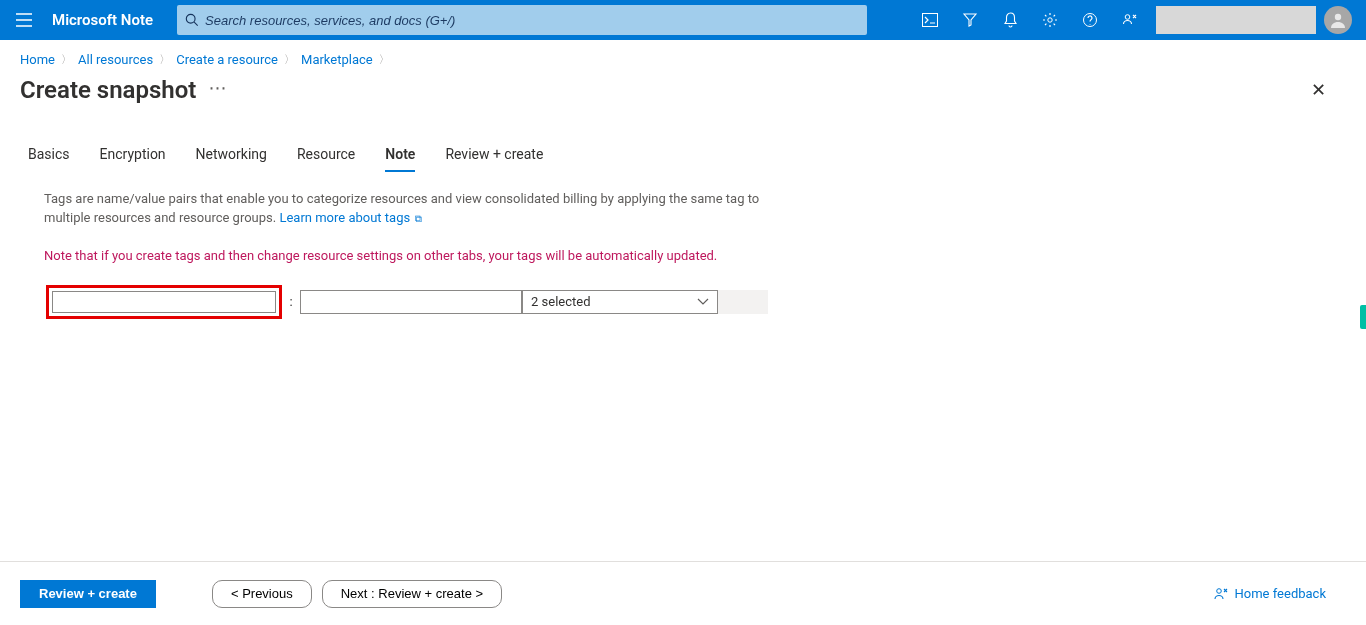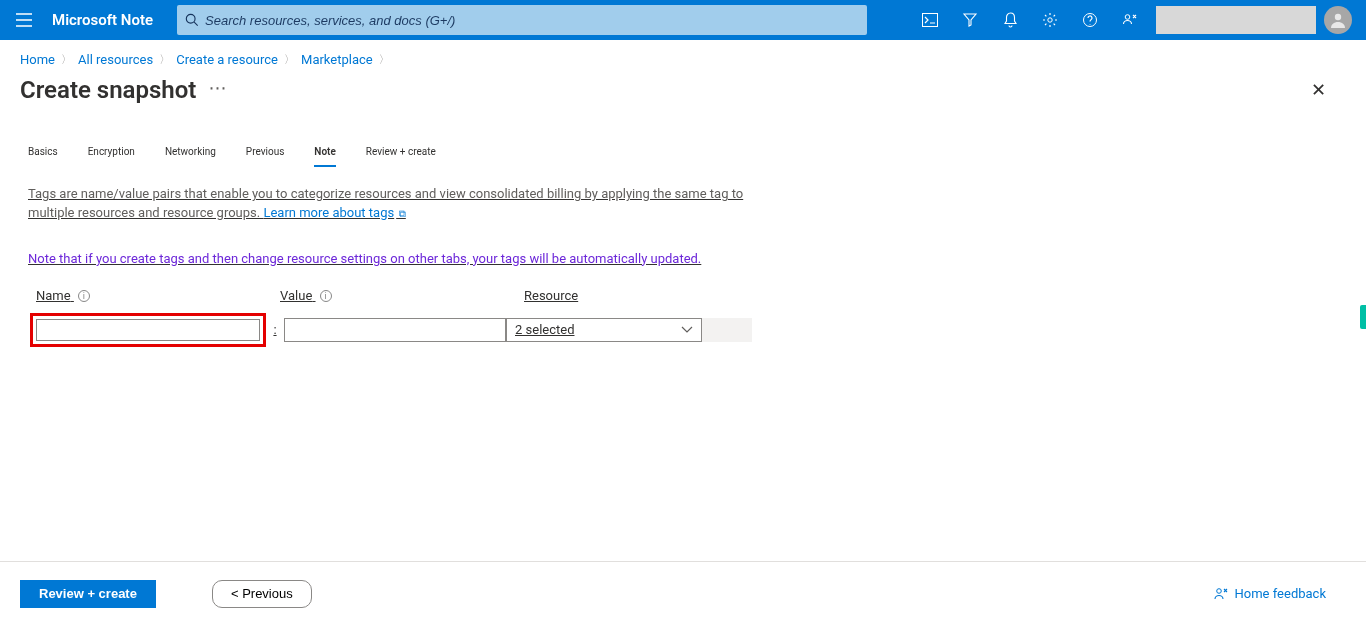--- a/index.html
+++ b/index.html
@@ -122,40 +122,39 @@
   }
 
   
   .tabs {
     display: flex;
     gap: 30px;
     padding: 32px 28px 0 28px;
     border-bottom: none;
   }
   .tab {
-    font-size: 10px;
+    font-size: 14px;
     color: #323130;
     cursor: pointer;
     padding-bottom: 8px;
   }
   .tab.active {
     font-weight: 600;
     border-bottom: 2px solid #0078d4;
   }
 
   
   .content {
-    padding: 18px 28px;
+    padding: 18px 44px;
     max-width: 820px;
-    text-decoration: underline;
   }
   .desc { color: #605e5c; font-size: 13px; line-height: 1.45; }
   .desc a { color: #0078d4; text-decoration: none; }
   .ext-icon { font-size: 10px; vertical-align: baseline; margin-left:2px; }
-  .note { margin-top: 28px; color: #6d28d9; font-size: 13px; }
+  .note { margin-top: 20px; color: #be185d; font-size: 13px; }
 
   
   .tag-grid {
     margin-top: 22px;
   }
   .tag-headers {
     display: flex;
     font-size: 13px;
     color: #323130;
     margin-bottom: 10px;
@@ -325,44 +324,33 @@
 <div class="page-header">
   <div class="page-title">Create snapshot</div>
   <div class="more-btn">⋯</div>
   <div class="close-btn">✕</div>
 </div>
 
 <div class="tabs">
   <div class="tab">Basics</div>
   <div class="tab">Encryption</div>
   <div class="tab">Networking</div>
-  <div class="tab">Previous</div>
+  <div class="tab">Resource</div>
   <div class="tab active">Note</div>
   <div class="tab">Review + create</div>
 </div>
 
 <div class="content">
   <p class="desc">
     <span>Tags are name/value pairs that enable you to categorize resources and view consolidated billing by applying the same tag to multiple resources and resource groups. </span>
     <a><span>Learn more about tags</span><span class="ext-icon"> ⧉</span></a>
   </p>
   <p class="note">Note that if you create tags and then change resource settings on other tabs, your tags will be automatically updated.</p>
 
   <div class="tag-grid">
-    <div class="tag-headers">
-      <div class="col-name">
-        <span>Name</span>
-        <span class="info-icon">i</span>
-      </div>
-      <div class="col-value">
-        <span>Value</span>
-        <span class="info-icon">i</span>
-      </div>
-      <div class="col-resource">Resource</div>
-    </div>
 
     <div class="tag-row">
       <div class="input-name-wrap">
         <input type="text" value="" style="">
       </div>
       <div class="colon">:</div>
       <input class="input-value" type="text" value="" style="">
       <div class="resource-select">
         <span>2 selected</span>
         <span>
@@ -374,20 +362,21 @@
       <div class="trailing-gray"></div>
     </div>
   </div>
 </div>
 
 <div class="right-edge-sliver"></div>
 
 <div class="footer">
   <button class="btn btn-primary">Review + create</button>
   <button class="btn btn-prev">&lt; Previous</button>
+  <button class="btn btn-next">Next : Review + create &gt;</button>
   <div class="feedback">
     <span>
       <svg width="16" height="16" viewBox="0 0 16 16">
           <circle cx="6" cy="5" r="2.3" stroke="#0078d4" fill="none"></circle>
           <path d="M2 13c0-2 2-3.5 4-3.5s4 1.5 4 3.5" stroke="#0078d4" stroke-width="1.1" fill="none"></path>
           <path d="M11 3l3 3M14 3l-3 3" stroke="#0078d4" stroke-width="1.1"></path>
         </svg>
     </span>
     <span>Home feedback</span>
   </div>

